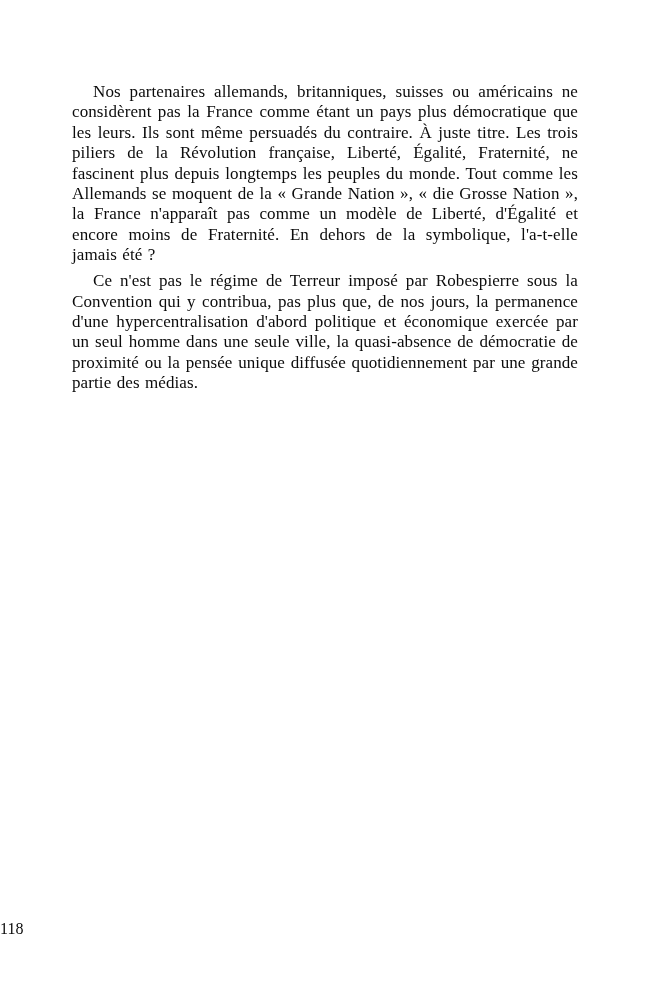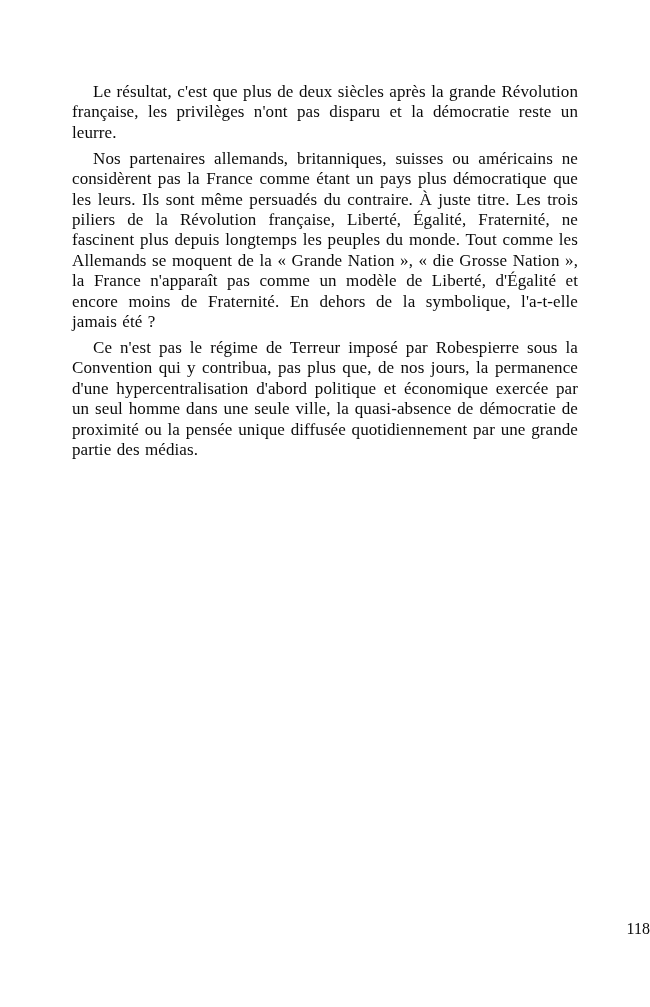--- a/index.html
+++ b/index.html
@@ -29,29 +29,28 @@
     text-align: justify;
     text-indent: 21px;
     letter-spacing: 0.1px;
     word-spacing: 1px;
   }
   .page-number {
     position: absolute;
     top: 919px;
     left: 0;
     width: 100%;
-    text-align: right;
+    text-align: left;
     font-size: 16px;
     line-height: 20px;
     color: #0b0b0b;
   }
 </style>
 </head>
 <body>
 
 <div class="book-page">
   <div class="text-block">
-    <p>Le résultat, c'est que plus de deux siècles après la grande Révolution française, les privilèges n'ont pas disparu et la démocratie reste un leurre.</p>
     <p>Nos partenaires allemands, britanniques, suisses ou américains ne considèrent pas la France comme étant un pays plus démocratique que les leurs. Ils sont même persuadés du contraire. À juste titre. Les trois piliers de la Révolution française, Liberté, Égalité, Fraternité, ne fascinent plus depuis longtemps les peuples du monde. Tout comme les Allemands se moquent de la «&nbsp;Grande Nation&nbsp;», «&nbsp;die Grosse Nation&nbsp;», la France n'apparaît pas comme un modèle de Liberté, d'Égalité et encore moins de Fraternité. En dehors de la symbolique, l'a-t-elle jamais été&nbsp;?</p>
     <p>Ce n'est pas le régime de Terreur imposé par Robespierre sous la Convention qui y contribua, pas plus que, de nos jours, la permanence d'une hypercentralisation d'abord politique et économique exercée par un seul homme dans une seule ville, la quasi-absence de démocratie de proximité ou la pensée unique diffusée quotidiennement par une grande partie des médias.</p>
   </div>
   <div class="page-number">118</div>
 </div>
 
 </body></html>

